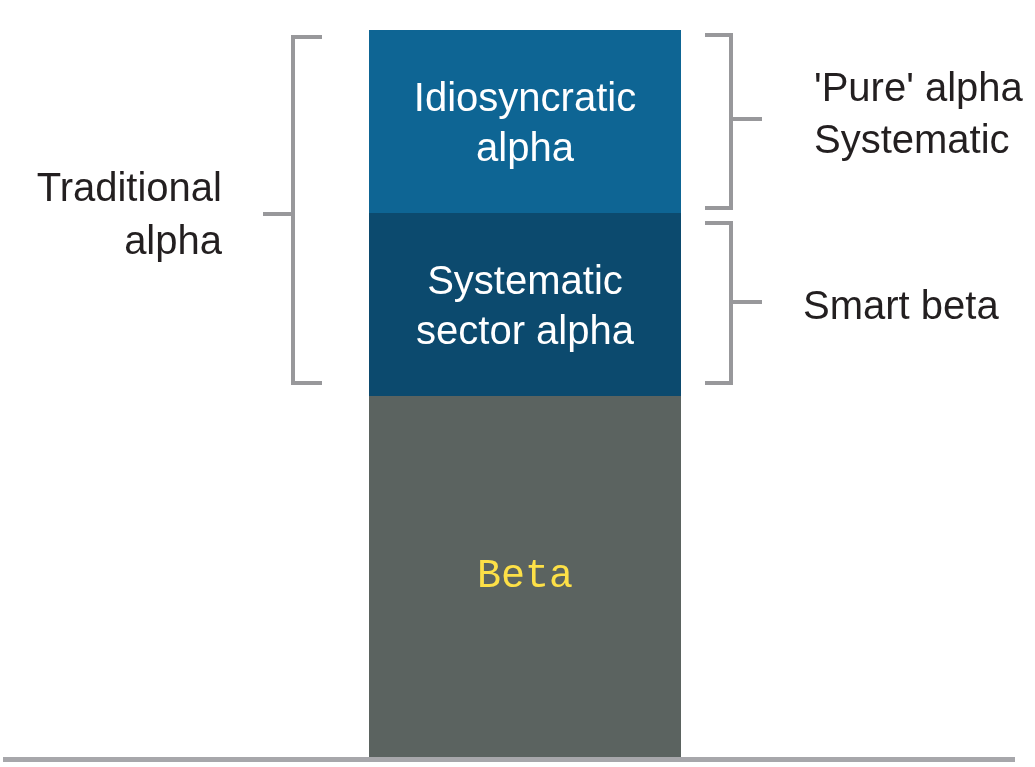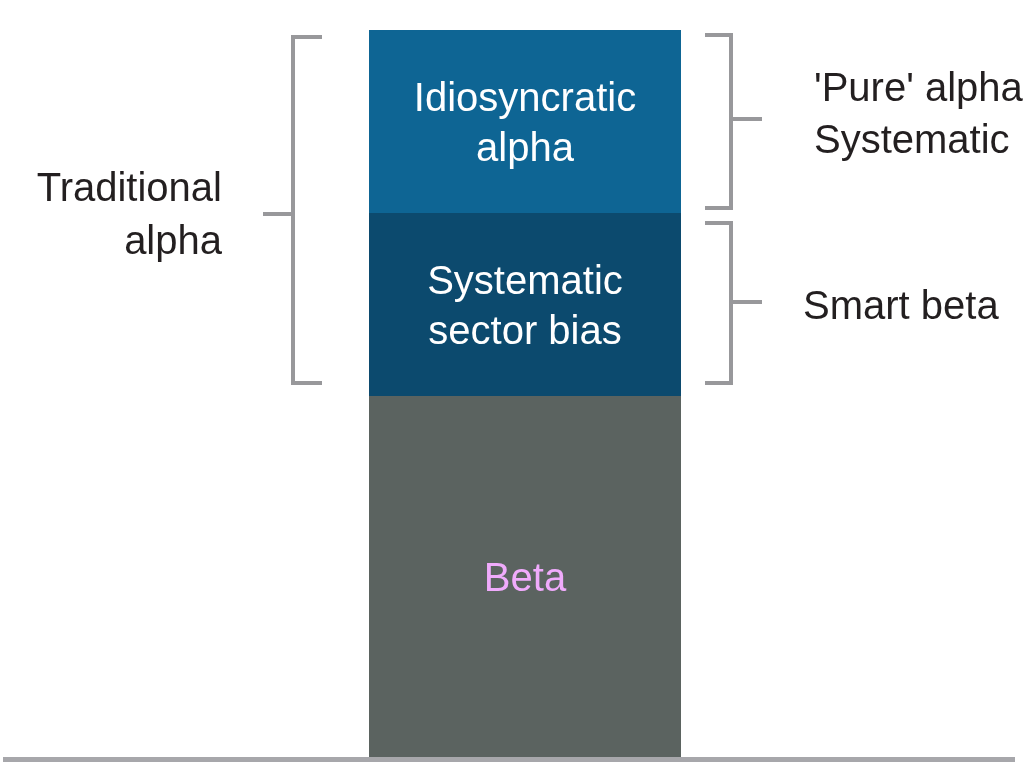--- a/index.html
+++ b/index.html
@@ -92,23 +92,23 @@
 
 <div class="stage">
 
   <div class="bar">
     <div class="segment seg-1" style="background-color: rgb(14, 101, 148); color: rgb(255, 255, 255);">
       <div>Idiosyncratic</div>
       <div>alpha</div>
     </div>
     <div class="segment seg-2" style="background-color: #0c4a6e; color: rgb(255, 255, 255);">
       <div>Systematic</div>
-      <div>sector bias</div>
+      <div>sector alpha</div>
     </div>
-    <div class="segment seg-3" style="background-color: rgb(91, 99, 96); color: #f0abfc;">
+    <div class="segment seg-3" style="background-color: rgb(91, 99, 96); color: #fde047; font-family: Liberation Mono, monospace;">
       <div>Beta</div>
     </div>
   </div>
 
   <div>
     <div class="bracket-part lb-v" style="background-color: rgb(152, 152, 155);"></div>
     <div class="bracket-part lb-t" style="background-color: rgb(152, 152, 155);"></div>
     <div class="bracket-part lb-b" style="background-color: rgb(152, 152, 155);"></div>
     <div class="bracket-part lb-m" style="background-color: rgb(152, 152, 155);"></div>
   </div>

